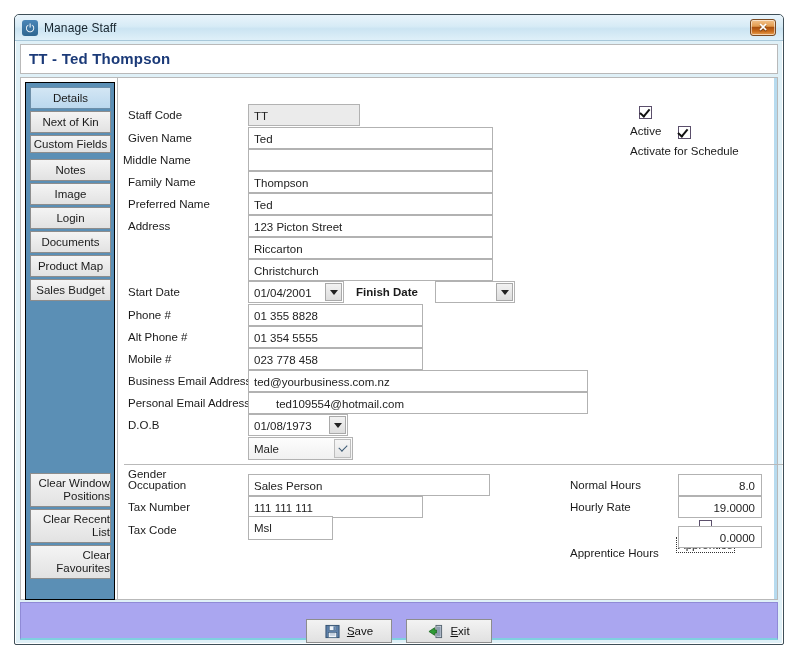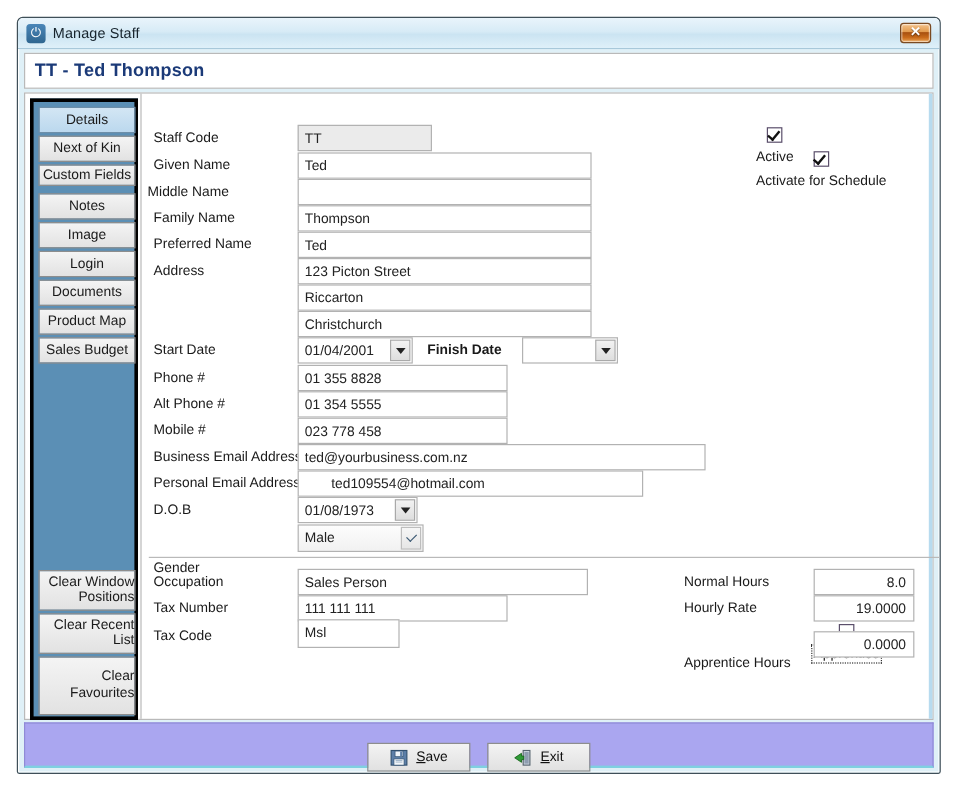--- a/index.html
+++ b/index.html
@@ -71,21 +71,21 @@
     position: absolute; left: 5px; top: 62px; right: 5px; bottom: 44px;
     background: #ffffff;
     border: 1px solid #b9b9b9;
   }
 
   
   .sidebar {
     position: absolute; left: 4px; top: 4px;
     width: 90px; height: 518px;
     background: #5b8fb5;
-    border: 3px solid #000000;
+    border: 1px solid #000000;
   }
   .tab-btn {
     position: absolute; left: 4px; width: 81px;
     background: linear-gradient(to bottom,#f4f4f4,#e2e2e2);
     border: 1px solid #8d8d8d;
     font-size: 11.5px; color: #1a1a1a;
     text-align: center;
     display: flex; align-items: center; justify-content: center;
     line-height: 1.1;
     cursor: default;
@@ -249,21 +249,21 @@
       <div class="tab-btn" style="top:196px;height:22px;">
           <span>Sales Budget</span>
         </div>
 
       <div class="tab-btn two-line" style="top:390px;height:34px;">
           <span>Clear Window Positions</span>
         </div>
       <div class="tab-btn two-line" style="top:426px;height:34px;">
           <span>Clear Recent List</span>
         </div>
-      <div class="tab-btn two-line" style="top:462px;height:49px;padding-left:22px;">
+      <div class="tab-btn two-line" style="top:462px;height:34px;padding-left:22px;">
           <span>Clear Favourites</span>
         </div>
     </div>
 
     <div class="form-panel">
 
       <div class="right-rail"></div>
 
       <div class="cbox-row" style="left:512px;top:28px;">
         <span class="cbox checked"></span>
@@ -311,21 +311,21 @@
       <div class="lbl" style="left:10px;top:253px;">Alt Phone #</div>
       <div class="fld" style="left:130px;top:248px;width:175px;">01 354 5555</div>
 
       <div class="lbl" style="left:10px;top:275px;">Mobile #</div>
       <div class="fld" style="left:130px;top:270px;width:175px;">023 778 458</div>
 
       <div class="lbl" style="left:10px;top:297px;">Business Email Address</div>
       <div class="fld" style="left:130px;top:292px;width:340px;">ted@yourbusiness.com.nz</div>
 
       <div class="lbl" style="left:10px;top:319px;">Personal Email Address</div>
-      <div class="fld" style="left:130px;top:314px;width:288px;padding-left:27px;">ted109554@hotmail.com</div>
+      <div class="fld" style="left:130px;top:314px;width:340px;padding-left:27px;">ted109554@hotmail.com</div>
 
       <div class="lbl" style="left:10px;top:341px;">D.O.B</div>
       <div class="combo" style="left:130px;top:336px;width:100px;">
         <span class="val">01/08/1973</span>
         <span class="arrow-box"></span>
       </div>
 
       <div class="lbl" style="left:10px;top:371px;margin-top:19px;">Gender</div>
       <div class="combo flat" style="left:130px;top:359px;width:105px;height:23px;">
         <span class="val">Male</span>

